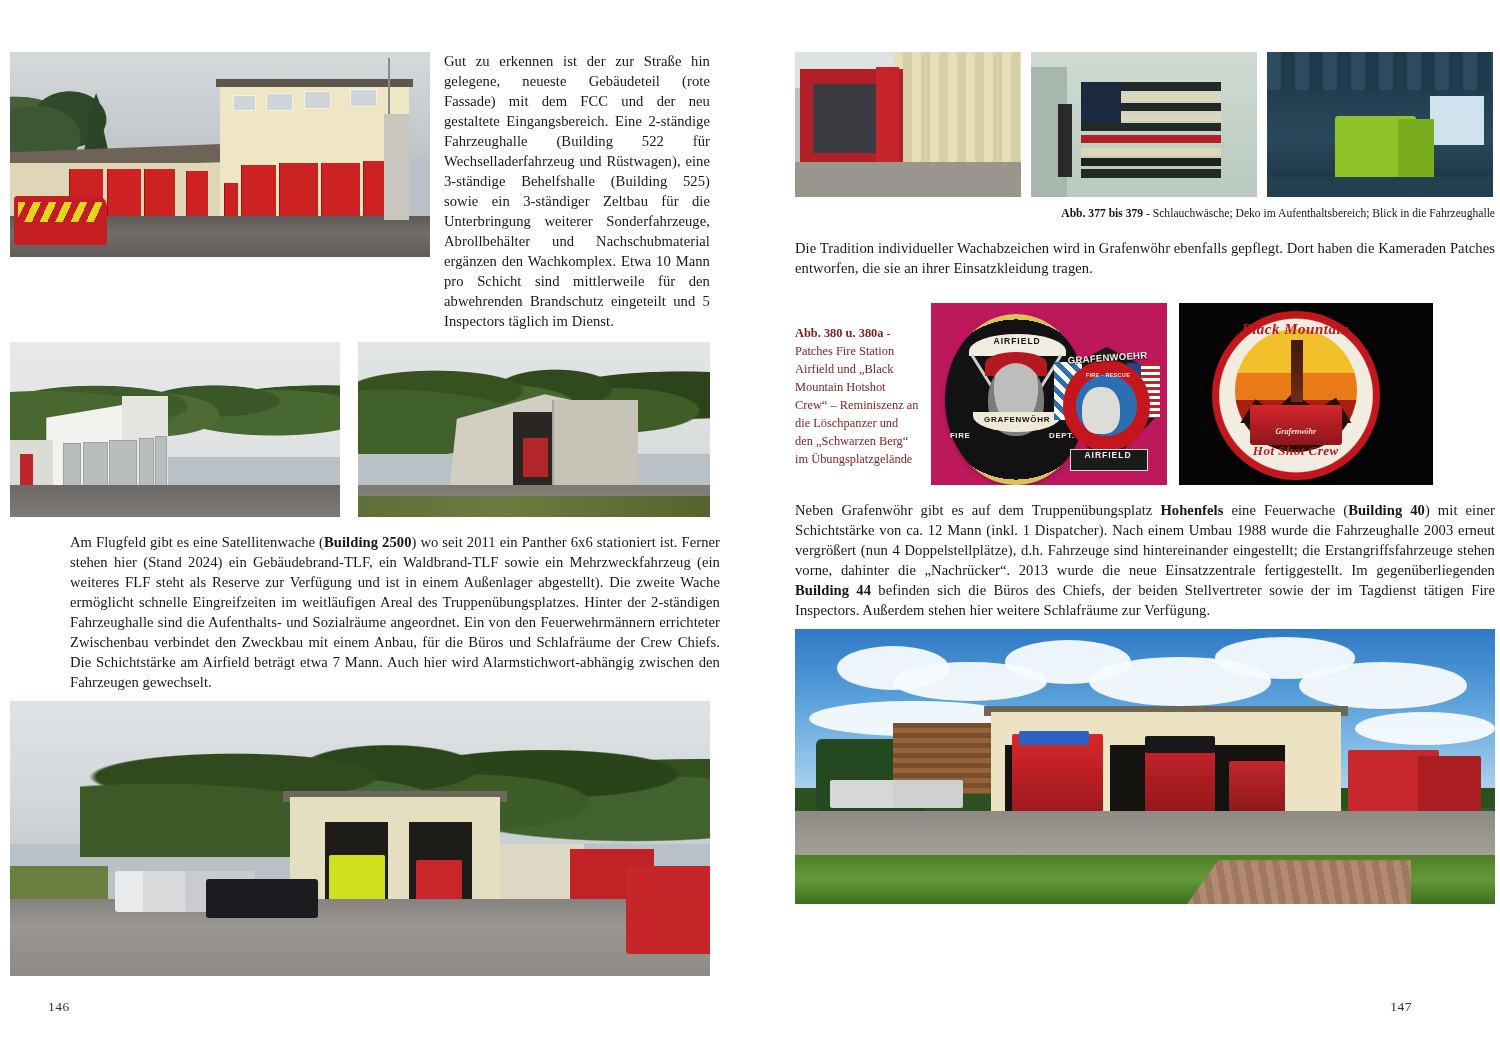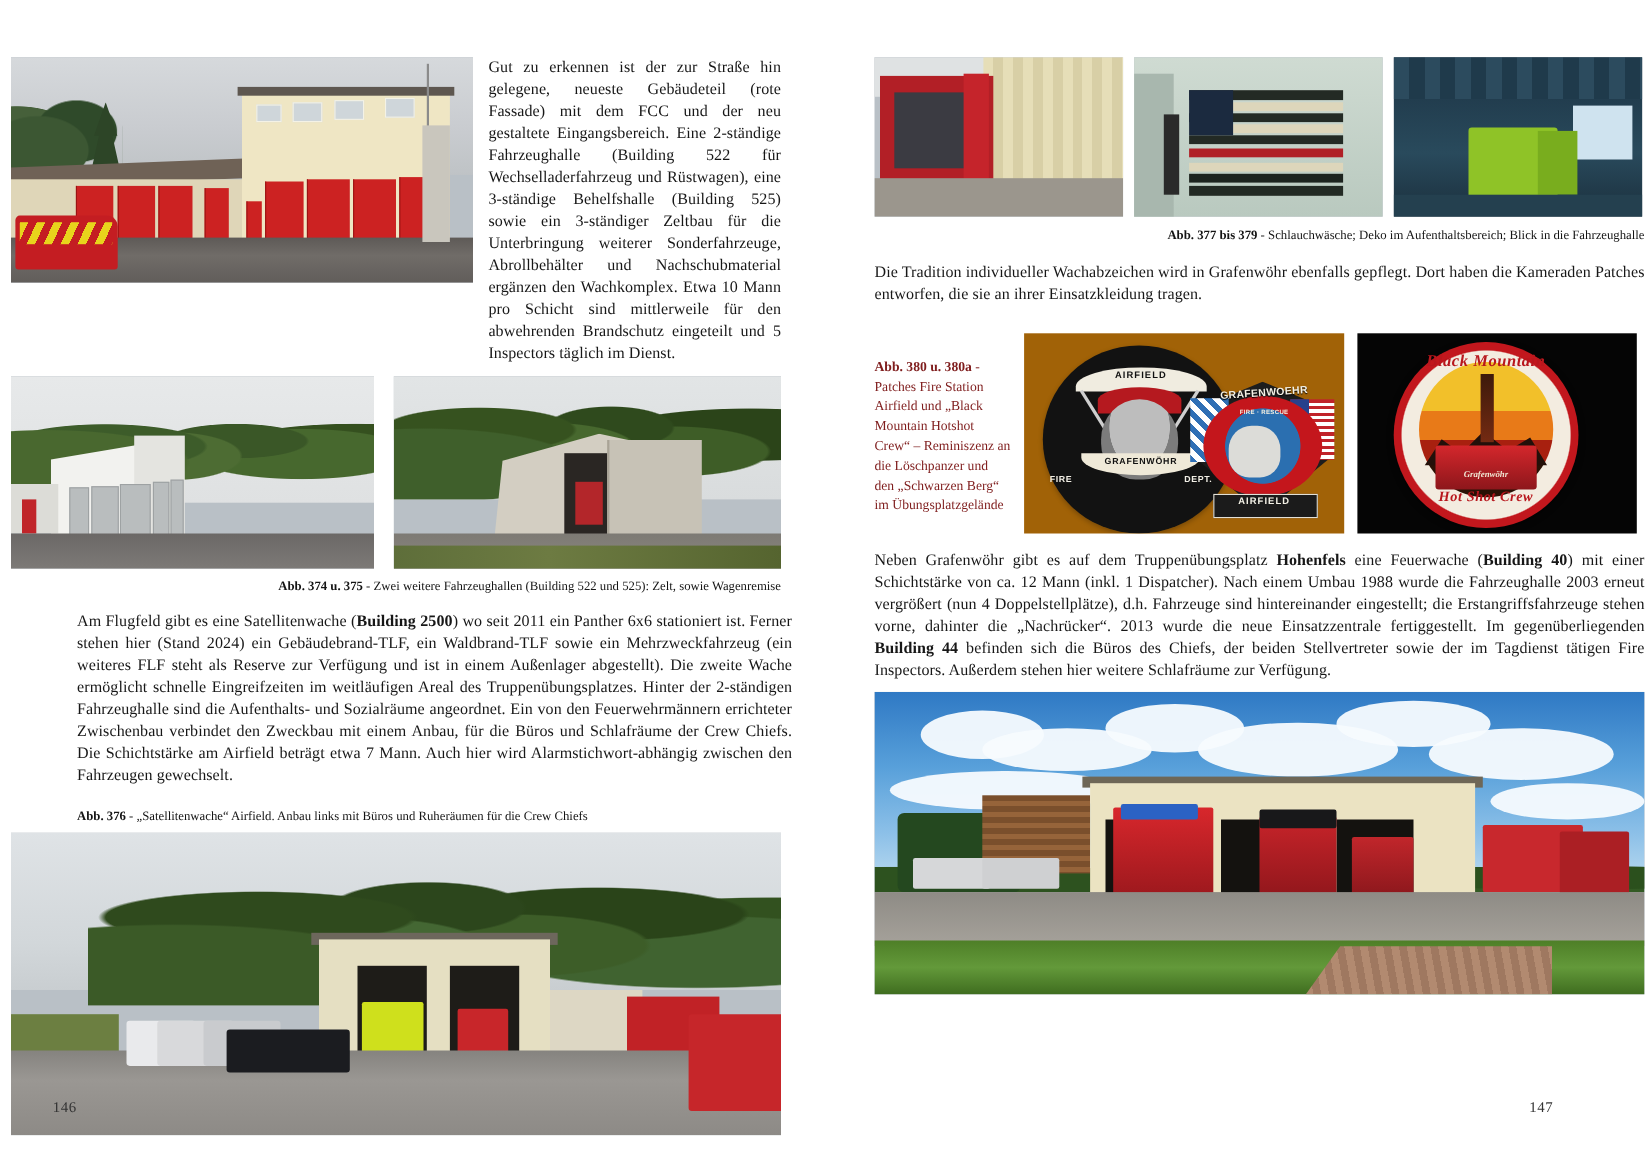--- a/index.html
+++ b/index.html
@@ -184,21 +184,21 @@
   .p379 .bg { left:0; top:0; width:100%; height:100%; background:linear-gradient(#1c3344,#294a5c 60%,#1b2f3d); }
   .p379 .ceiling { left:0; top:0; width:100%; height:26%;
       background:repeating-linear-gradient(90deg,#2c4b5e 0 14px,#1f3a4b 14px 28px); }
   .p379 .green { left:30%; top:44%; width:36%; height:48%; background:#8fc327; border-radius:3px; }
   .p379 .green2 { left:58%; top:46%; width:16%; height:40%; background:#79ad1e; }
   .p379 .light { left:72%; top:30%; width:24%; height:34%; background:#cfe3ef; }
   .p379 .floor { left:0; top:86%; width:100%; height:14%; background:#24404f; }
 
   
   .patchbox { position:relative; overflow:hidden; }
-  .pA { width: 291px; height: 182px; background:#a16207; }
+  .pA { width: 236px; height: 182px; background:#be185d; }
   .pA .circle {
     position:absolute; left:6%; top:6%; width:60%; height:94%;
     border-radius:50%;
     background:
       radial-gradient(circle at 50% 50%, #121212 0 72%, #d9c257 72% 78%, #c4161c 78% 100%);
     box-shadow: 0 2px 5px rgba(0,0,0,.25);
   }
   .pA .helmet {
     position:absolute; left:24%; top:33%; width:24%; height:40%;
     background:radial-gradient(ellipse at 50% 35%, #bdbdbd 0 55%, #7c7c7c 56% 100%);
@@ -365,29 +365,23 @@
         <div class="ph-layer sky"></div>
         <div class="ph-layer forest"></div>
         <div class="ph-layer tent"></div>
         <div class="ph-layer tentDark"></div>
         <div class="ph-layer tentTruck"></div>
         <div class="ph-layer flap"></div>
         <div class="ph-layer ground"></div>
         <div class="ph-layer grass"></div>
       </div>
     </div>
-    <div class="caption" style="width:700px; margin-top:8px;">
-      <b>Abb. 374 u. 375</b><span> - Zwei weitere Fahrzeughallen (Building 522 und 525): Zelt, sowie Wagenremise</span>
-    </div>
 
     <div class="body-text" style="width:650px; margin:16px 0 0 60px;">Am Flugfeld gibt es eine Satellitenwache (<b>Building 2500</b>) wo seit 2011 ein Panther 6x6 stationiert ist. Ferner stehen hier (Stand 2024) ein Gebäudebrand-TLF, ein Waldbrand-TLF sowie ein Mehrzweckfahrzeug (ein weiteres FLF steht als Reserve zur Verfügung und ist in einem Außenlager abgestellt). Die zweite Wache ermöglicht schnelle Eingreifzeiten im weitläufigen Areal des Truppenübungsplatzes. Hinter der 2-ständigen Fahrzeughalle sind die Aufenthalts- und Sozialräume angeordnet. Ein von den Feuerwehrmännern errichteter Zwischenbau verbindet den Zweckbau mit einem Anbau, für die Büros und Schlafräume der Crew Chiefs. Die Schichtstärke am Airfield beträgt etwa 7 Mann. Auch hier wird Alarmstichwort-abhängig zwischen den Fahrzeugen gewechselt.</div>
 
-    <div class="caption left-align" style="width:650px; margin:18px 0 0 60px;">
-      <b>Abb. 376</b><span> - „Satellitenwache“ Airfield. Anbau links mit Büros und Ruheräumen für die Crew Chiefs</span>
-    </div>
 
     <div class="photo p376" style="margin-top:8px;">
       <div class="ph-layer sky"></div>
       <div class="ph-layer forest"></div>
       <div class="ph-layer grassL"></div>
       <div class="ph-layer hallroof"></div>
       <div class="ph-layer hall"></div>
       <div class="ph-layer bayL"></div>
       <div class="ph-layer bayR"></div>
       <div class="ph-layer truckY"></div>

